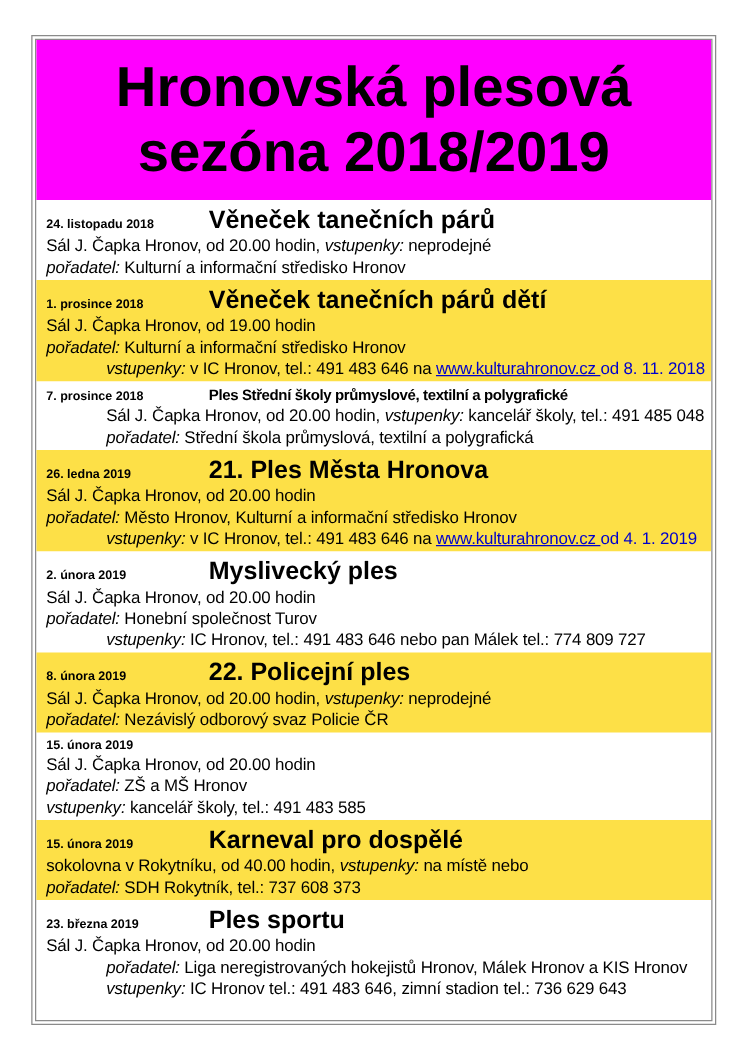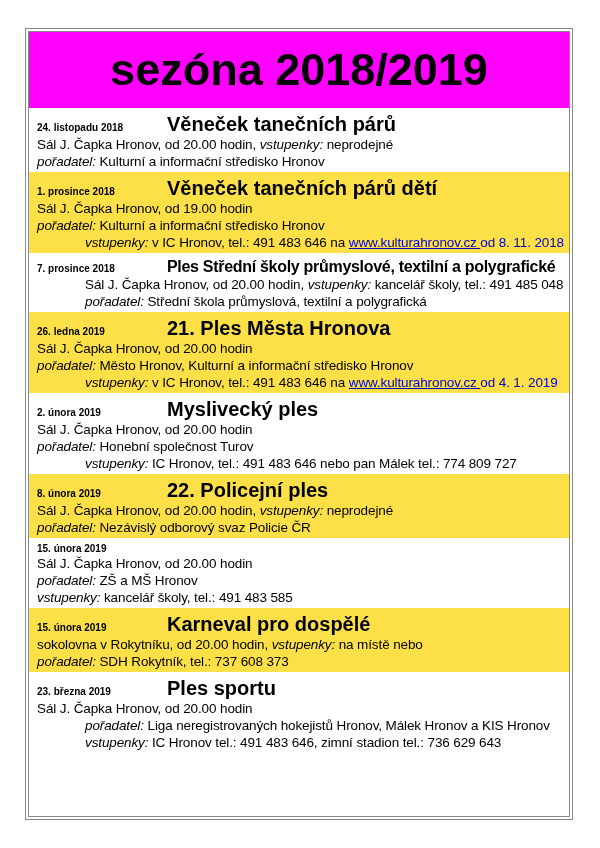--- a/index.html
+++ b/index.html
@@ -46,39 +46,40 @@
     box-sizing: border-box;
     font-size: 10px;
     font-weight: bold;
     white-space: nowrap;
   }
   .etitle {
     font-size: 20px;
     font-weight: bold;
     white-space: nowrap;
   }
-  .etitle.small { font-size: 16px; letter-spacing: -0.3px; }
+  .etitle.small { font-size: 12px; letter-spacing: -0.3px; }
   .etitle.tight { font-size: 18.5px; letter-spacing: -0.2px; }
   .line {
     font-size: 13.5px;
     line-height: 1.26;
     letter-spacing: -0.12px;
     white-space: nowrap;
   }
   .line.out { margin-left: 48px; }
   .i { font-style: italic; }
   .lnk { color: #0000cc; text-decoration: underline; }
   .bb { color: #0000cc; font-weight: normal; }
 </style>
 </head>
 <body>
 
 <div class="page">
 
   <header class="title-block">
+    <div class="title-line">Hronovská plesová</div>
     <div class="title-line">sezóna 2018/2019</div>
   </header>
 
   <section class="event">
     <div class="head">
       <span class="date">24. listopadu 2018</span>
       <span class="etitle">Věneček tanečních párů</span>
     </div>
     <div class="line">
       <span>Sál J. Čapka Hronov, od 20.00 hodin, </span><span class="i">vstupenky:</span><span> neprodejné</span>
@@ -176,21 +177,21 @@
       <span class="i">vstupenky:</span><span> kancelář školy, tel.: 491 483 585</span>
     </div>
   </section>
 
   <section class="event band">
     <div class="head">
       <span class="date">15. února 2019</span>
       <span class="etitle">Karneval pro dospělé</span>
     </div>
     <div class="line">
-      <span>sokolovna v Rokytníku, od 20.00 hodin, </span><span class="i">vstupenky:</span><span> na místě nebo</span>
+      <span>sokolovna v Rokytníku, od 40.00 hodin, </span><span class="i">vstupenky:</span><span> na místě nebo</span>
     </div>
     <div class="line">
       <span class="i">pořadatel:</span><span> SDH Rokytník, tel.: 737 608 373</span>
     </div>
   </section>
 
   <section class="event">
     <div class="head">
       <span class="date">23. března 2019</span>
       <span class="etitle">Ples sportu</span>

